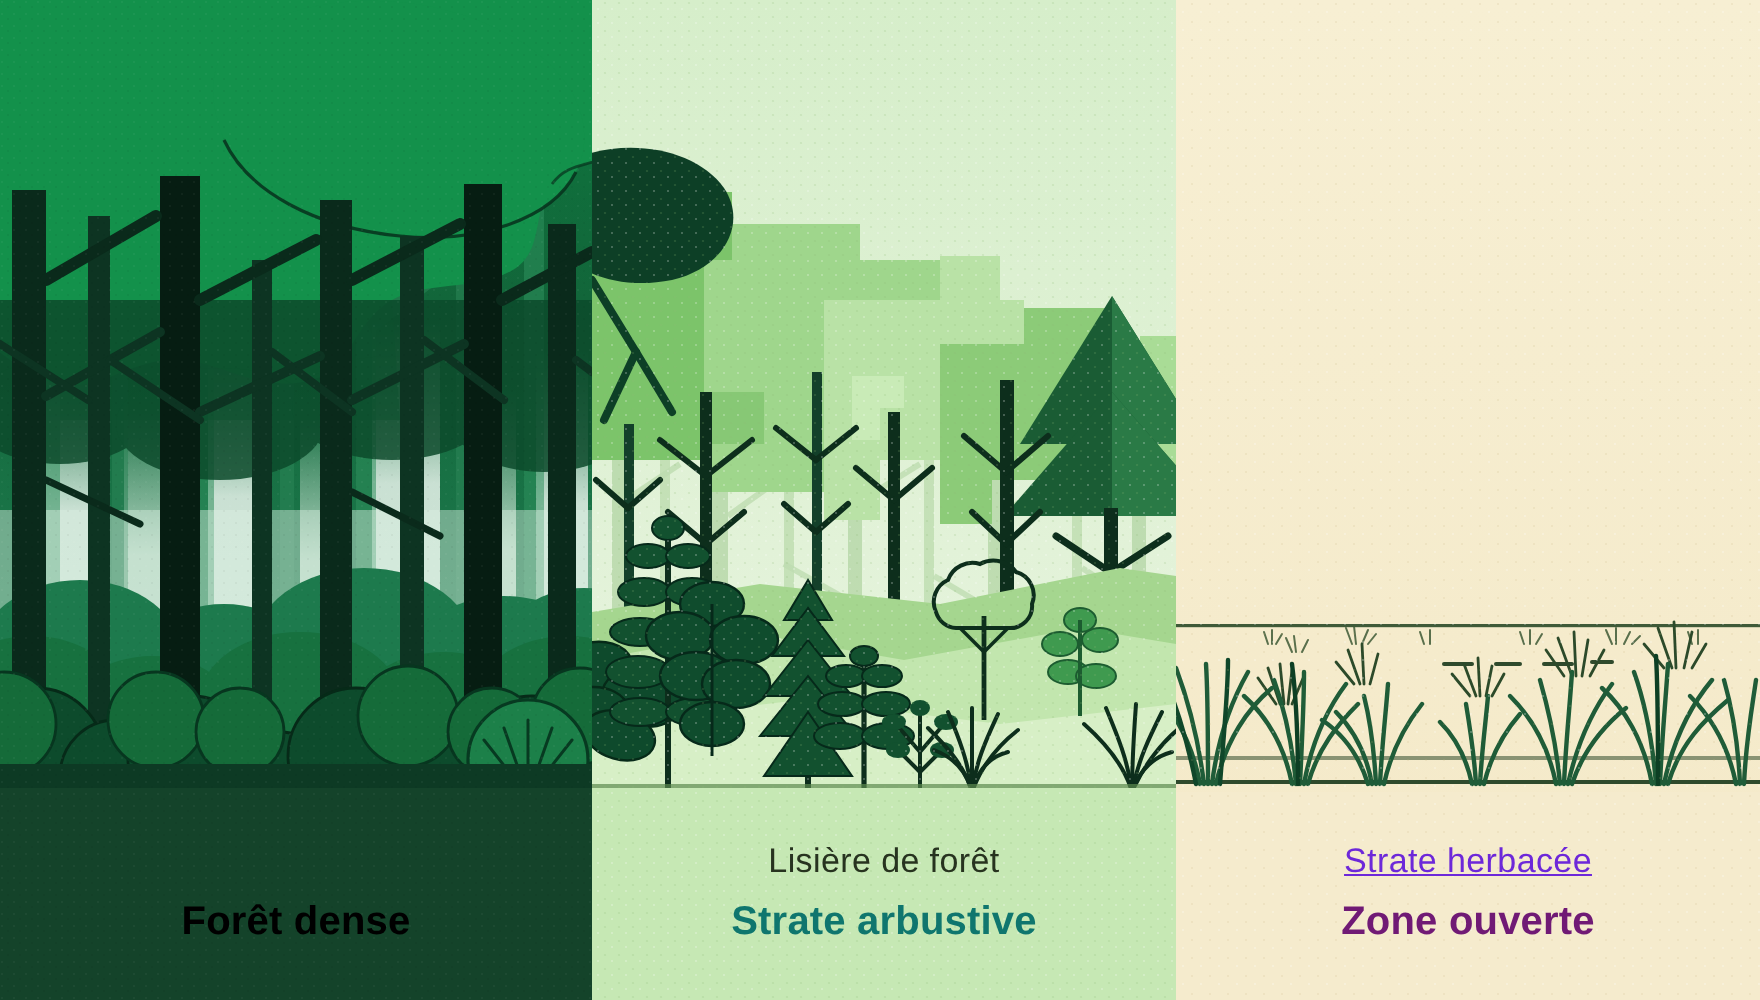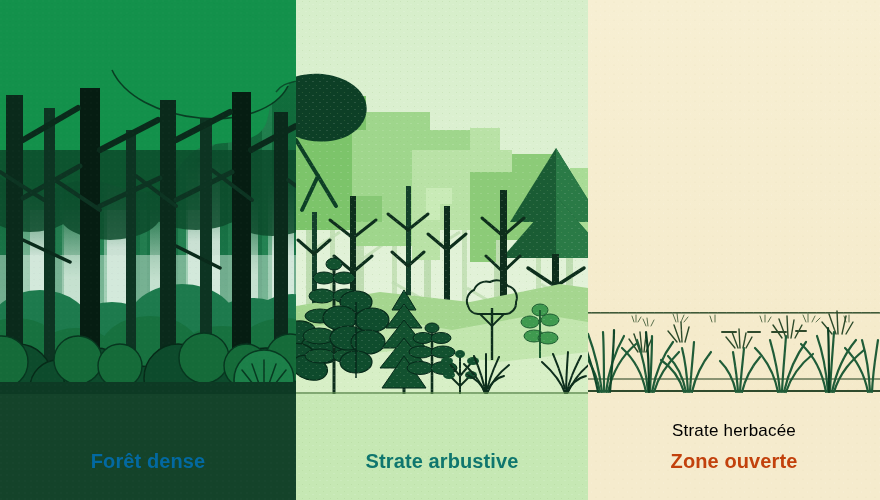--- a/index.html
+++ b/index.html
@@ -43,25 +43,25 @@
   }
   .label-main {
     font-size:20px;
     font-weight:700;
     letter-spacing:.1px;
     line-height:1.45;
   }
   #lbl-0 { left:0px;   width:296px; height:106px; }
   #lbl-1 { left:296px; width:292px; height:106px; }
   #lbl-2 { left:588px; width:292px; height:106px; }
-  #lbl-0 .label-main { color:#0369a1; }
+  #lbl-0 .label-main { color:#000000; }
   #lbl-1 .label-sub  { color:#27331f; }
   #lbl-1 .label-main { color:#0f766e; }
-  #lbl-2 .label-sub  { color:#000000; }
-  #lbl-2 .label-main { color:#c2410c; }
+  #lbl-2 .label-sub  { color:#6d28d9;text-decoration:underline; }
+  #lbl-2 .label-main { color:#701a75; }
 </style>
 </head>
 <body>
 
 <div id="scene">
 
   <svg class="layer" viewBox="0 0 880 500" preserveAspectRatio="none">
     <defs>
       <linearGradient id="denseSky" x1="0" y1="0" x2="0" y2="1">
         <stop offset="0" stop-color="#0d7a3f"></stop>
@@ -654,20 +654,21 @@
     <rect x="588" y="396" width="292" height="104" fill="url(#noiseCream)"></rect>
   </svg>
 
   <div class="panel-labels">
 
     <div class="label-block" id="lbl-0">
       <div class="label-main">Forêt dense</div>
     </div>
 
     <div class="label-block" id="lbl-1">
+      <div class="label-sub">Lisière de forêt</div>
       <div class="label-main">Strate arbustive</div>
     </div>
 
     <div class="label-block" id="lbl-2">
       <div class="label-sub">Strate herbacée</div>
       <div class="label-main">Zone ouverte</div>
     </div>
 
   </div>
 

